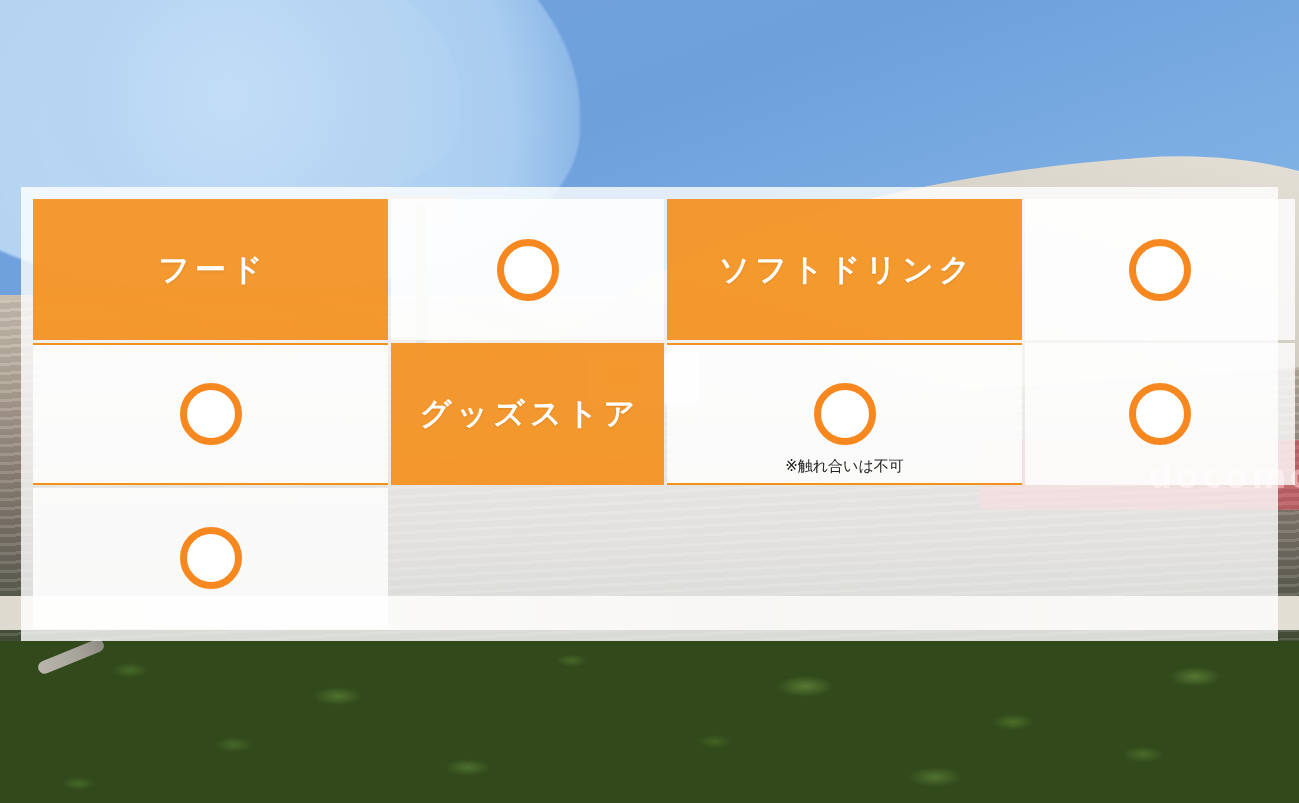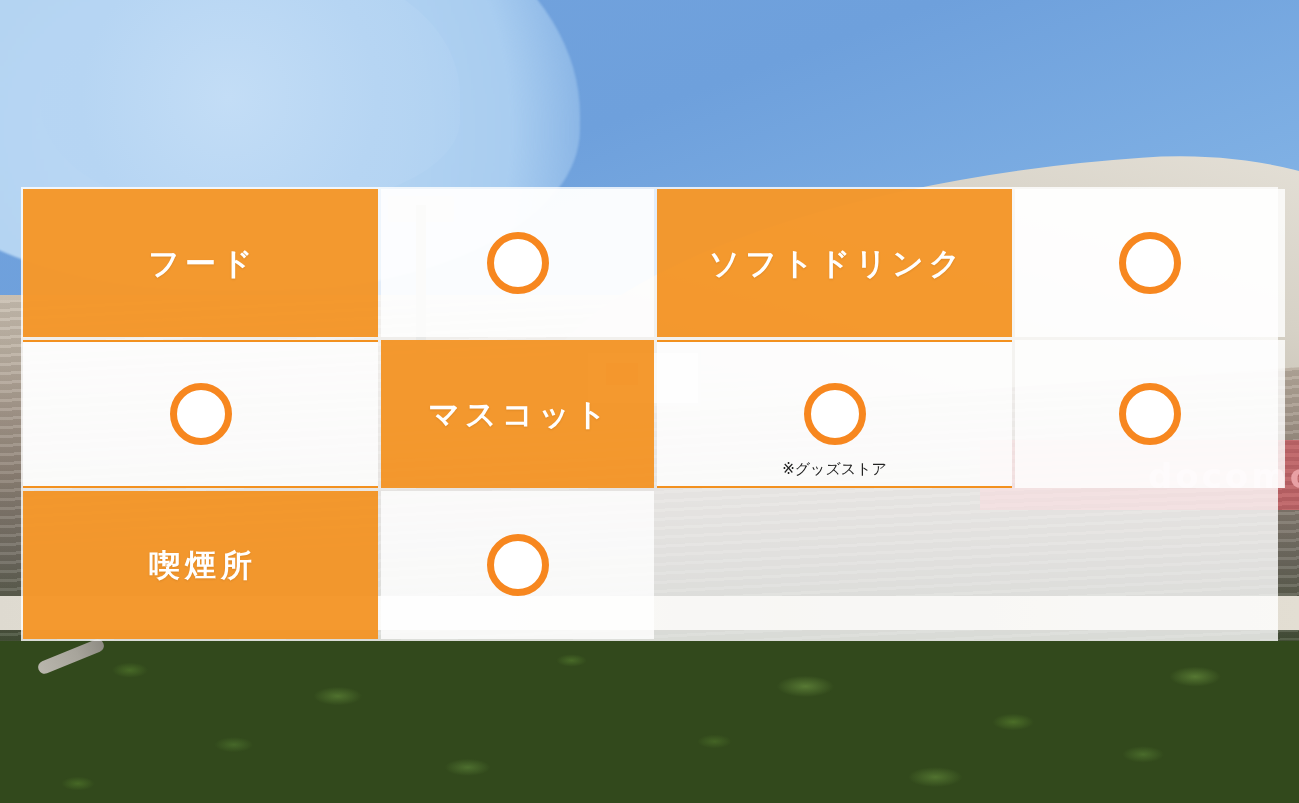--- a/index.html
+++ b/index.html
@@ -164,21 +164,21 @@
   }
 
   
   .table-wrap {
     position: absolute;
     left: 21px;
     top: 187px;
     width: 1257px;
     height: 454px;
     background: rgba(255,255,255,0.80);
-    padding: 2px;
+    padding: 12px;
     box-sizing: border-box;
   }
   .grid {
     display: grid;
     grid-template-columns: 355px 273px 355px 270px;
     grid-template-rows: 1fr 1fr 1fr;
     width: 100%;
     height: 100%;
     gap: 3px;
   }
@@ -277,32 +277,29 @@
         <span class="label-text">ソフトドリンク</span>
       </div>
       <div class="cell cell-value">
         <span class="mark-circle"></span>
       </div>
 
       <div class="cell cell-value has-divider-top has-divider-bottom">
         <span class="mark-circle"></span>
       </div>
       <div class="cell cell-label">
-        <span class="label-text">マスコット</span>
+        <span class="label-text">グッズストア</span>
       </div>
       <div class="cell cell-value has-divider-top has-divider-bottom">
         <span class="mark-circle"></span>
-        <span class="cell-note">※グッズストア</span>
+        <span class="cell-note">※触れ合いは不可</span>
       </div>
 
       <div class="cell cell-value">
         <span class="mark-circle"></span>
-      </div>
-      <div class="cell cell-label">
-        <span class="label-text">喫煙所</span>
       </div>
       <div class="cell cell-value">
         <span class="mark-circle"></span>
       </div>
 
     </div>
   </div>
 
 </div>
 

